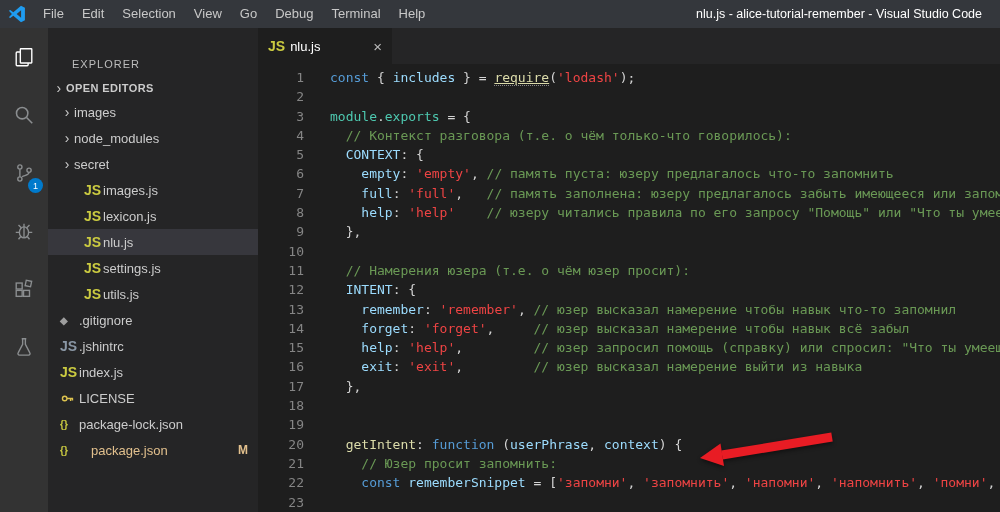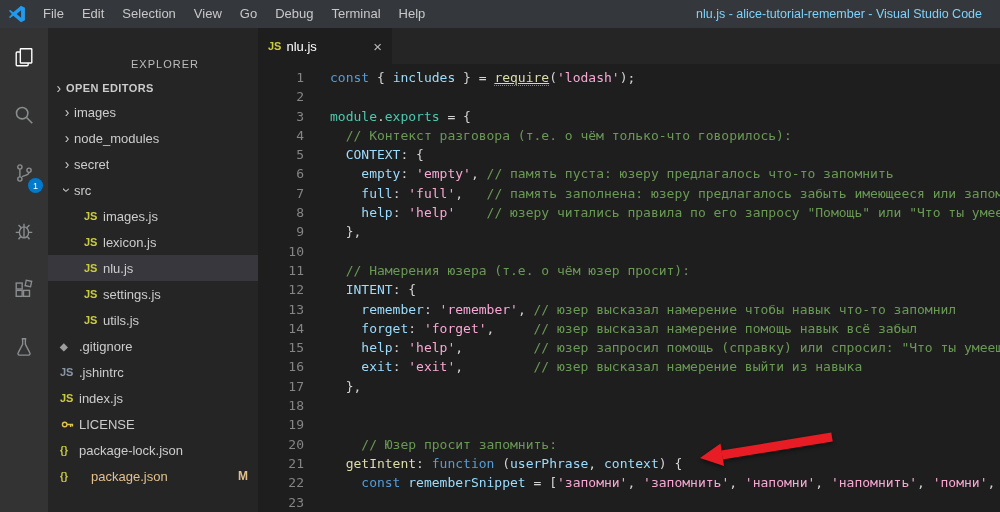--- a/index.html
+++ b/index.html
@@ -4,45 +4,45 @@
 <style>
   * { margin:0; padding:0; box-sizing:border-box; }
   html,body { width:1000px; height:512px; overflow:hidden; }
   body { position:relative; background:#1e1e1e; font-family:"Liberation Sans", sans-serif; }
 
   
   .titlebar { height:28px; background:#34373c; display:flex; align-items:center; font-size:13px; color:#c8c8c8; }
   .logo { width:34px; display:flex; justify-content:center; align-items:center; }
   .menubar { display:flex;align-items:center; }
   .menu-item { padding:0 9px; line-height:28px; cursor:default; }
-  .window-title { margin-left:auto; margin-right:18px; font-size:12.5px; color:#7dd3fc; white-space:nowrap; }
+  .window-title { margin-left:auto; margin-right:18px; font-size:12.5px; color:#ffffff; white-space:nowrap; }
 
   
   .main { display:flex; height:484px; }
 
   
   .activitybar { width:48px; background:#333333; display:flex; flex-direction:column; flex-shrink:0; }
   .ab-item { height:58px; width:48px; display:flex; align-items:center; justify-content:center; position:relative; color:#8b8e90; }
   .ab-item.active { color:#ffffff; }
   .ab-icon { display:flex; }
   .ab-badge { position:absolute; right:5px; bottom:9px; min-width:15px; height:15px; padding:0 2px; border-radius:8px;
               background:#007acc; color:#fff; font-size:9px; display:flex; align-items:center; justify-content:center; }
 
   
   .sidebar { width:210px; background:#252526; flex-shrink:0; font-size:13px; color:#cccccc; overflow:hidden; }
-  .sidebar-title { padding:30px 0 6px 24px; font-size:11px; color:#bcbcbc; letter-spacing:1px;text-align:center; }
+  .sidebar-title { padding:30px 0 6px 24px; font-size:11px; color:#bcbcbc; letter-spacing:1px; }
   .section-header { height:23px; display:flex; align-items:center; font-size:11px; font-weight:bold; color:#cccccc; padding-left:4px; letter-spacing:.4px; }
   .folder-header { height:25px; background:#45494e; color:#eaeaea; }
   .chev { display:inline-block; width:14px; text-align:center; font-size:14px; font-weight:normal; color:#cccccc; line-height:1; flex-shrink:0; }
   .chev.exp { transform:rotate(90deg); }
   .file-tree { }
   .tree-row { height:26px; display:flex; align-items:center; padding-left:12px; cursor:pointer; white-space:nowrap; }
   .tree-row.indent { padding-left:36px; }
   .tree-row.selected { background:#37373d; }
-  .fi { width:19px; flex-shrink:0; font-weight:bold; font-size:11px; }
+  .fi { width:19px; flex-shrink:0; font-weight:bold; font-size:14px; }
   .fi.js   { color:#cbcb41; }
   .fi.jsg  { color:#8a97a5; }
   .fi.json { color:#cbcb41; font-size:10px; }
   .fi.git  { color:#9e9e9e; font-size:10px; }
   .fi.keyi { display:flex; align-items:center; }
   .tree-label { overflow:hidden; }
   .tree-label.modified { color:#e2c08d;margin-left:12px; }
   .git-badge { margin-left:auto; margin-right:10px; color:#e2c08d; font-size:12px; font-weight:bold; }
 
   
@@ -53,21 +53,21 @@
   .tab-close { margin-left:auto; color:#bbbbbb; font-size:15px; cursor:pointer; }
   .editor-body { flex:1; display:flex; padding-top:4px; overflow:hidden;
                  font-family:"DejaVu Sans Mono","Liberation Mono",monospace; font-size:13px; line-height:19.3px; }
   .gutter { width:46px; flex-shrink:0; text-align:right; color:#858585; }
   .ln { height:19.3px; }
   .code { margin-left:26px; min-width:0; }
   .code-line { height:19.3px; white-space:pre; }
   .code-line .kw    { color:#569cd6; }
   .code-line .var   { color:#9cdcfe; }
   .code-line .fn    { color:#dcdcaa; }
-  .code-line .str   { color:#f9a8d4; }
+  .code-line .str   { color:#ef4444; }
   .code-line .cmt   { color:#6a9955; }
   .code-line .plain { color:#d4d4d4; }
   .code-line .type  { color:#4ec9b0;margin-top:8px; }
   .code-line .dot   { border-bottom:1px dotted #8a8a8a;text-decoration:underline; }
 
   
   .arrow { position:absolute; left:692px; top:430px; width:150px; height:44px; filter:drop-shadow(0 2px 2px rgba(0,0,0,.45)); pointer-events:none; }
 </style>
 </head>
 <body>
@@ -158,24 +158,20 @@
           <span class="chev">›</span>
           <span class="tree-label">images</span>
         </div>
         <div class="tree-row">
           <span class="chev">›</span>
           <span class="tree-label">node_modules</span>
         </div>
         <div class="tree-row">
           <span class="chev">›</span>
           <span class="tree-label">secret</span>
-        </div>
-        <div class="tree-row">
-          <span class="chev exp">›</span>
-          <span class="tree-label">src</span>
         </div>
         <div class="tree-row indent">
           <span class="fi js">JS</span>
           <span class="tree-label">images.js</span>
         </div>
         <div class="tree-row indent">
           <span class="fi js">JS</span>
           <span class="tree-label">lexicon.js</span>
         </div>
         <div class="tree-row indent selected">
@@ -264,28 +260,28 @@
           <div class="code-line"><span class="cmt">  // Контекст разговора (т.е. о чём только-что говорилось):</span></div>
           <div class="code-line"><span class="plain">  </span><span class="var">CONTEXT</span><span class="plain">: {</span></div>
           <div class="code-line"><span class="plain">    </span><span class="var">empty</span><span class="plain">: </span><span class="str">'empty'</span><span class="plain">, </span><span class="cmt">// память пуста: юзеру предлагалось что-то запомнить</span></div>
           <div class="code-line"><span class="plain">    </span><span class="var">full</span><span class="plain">: </span><span class="str">'full'</span><span class="plain">,   </span><span class="cmt">// память заполнена: юзеру предлагалось забыть имеющееся или запомнить новое</span></div>
           <div class="code-line"><span class="plain">    </span><span class="var">help</span><span class="plain">: </span><span class="str">'help'</span><span class="plain">    </span><span class="cmt">// юзеру читались правила по его запросу "Помощь" или "Что ты умеешь?"</span></div>
           <div class="code-line"><span class="plain">  },</span></div>
           <div class="code-line"></div>
           <div class="code-line"><span class="cmt">  // Намерения юзера (т.е. о чём юзер просит):</span></div>
           <div class="code-line"><span class="plain">  </span><span class="var">INTENT</span><span class="plain">: {</span></div>
           <div class="code-line"><span class="plain">    </span><span class="var">remember</span><span class="plain">: </span><span class="str">'remember'</span><span class="plain">, </span><span class="cmt">// юзер высказал намерение чтобы навык что-то запомнил</span></div>
-          <div class="code-line"><span class="plain">    </span><span class="var">forget</span><span class="plain">: </span><span class="str">'forget'</span><span class="plain">,     </span><span class="cmt">// юзер высказал намерение помощь навык всё забыл</span></div>
+          <div class="code-line"><span class="plain">    </span><span class="var">forget</span><span class="plain">: </span><span class="str">'forget'</span><span class="plain">,     </span><span class="cmt">// юзер высказал намерение чтобы навык всё забыл</span></div>
           <div class="code-line"><span class="plain">    </span><span class="var">help</span><span class="plain">: </span><span class="str">'help'</span><span class="plain">,         </span><span class="cmt">// юзер запросил помощь (справку) или спросил: "Что ты умеешь?"</span></div>
           <div class="code-line"><span class="plain">    </span><span class="var">exit</span><span class="plain">: </span><span class="str">'exit'</span><span class="plain">,         </span><span class="cmt">// юзер высказал намерение выйти из навыка</span></div>
           <div class="code-line"><span class="plain">  },</span></div>
           <div class="code-line"></div>
           <div class="code-line"></div>
+          <div class="code-line"><span class="plain">  </span><span class="fn">getIntent</span><span class="plain">: </span><span class="kw">function</span><span class="plain"> (</span><span class="var">userPhrase</span><span class="plain">, </span><span class="var">context</span><span class="plain">) {</span></div>
           <div class="code-line"><span class="cmt">    // Юзер просит запомнить:</span></div>
-          <div class="code-line"><span class="plain">  </span><span class="fn">getIntent</span><span class="plain">: </span><span class="kw">function</span><span class="plain"> (</span><span class="var">userPhrase</span><span class="plain">, </span><span class="var">context</span><span class="plain">) {</span></div>
           <div class="code-line"><span class="plain">    </span><span class="kw">const</span><span class="plain"> </span><span class="var">rememberSnippet</span><span class="plain"> = [</span><span class="str">'запомни'</span><span class="plain">, </span><span class="str">'запомнить'</span><span class="plain">, </span><span class="str">'напомни'</span><span class="plain">, </span><span class="str">'напомнить'</span><span class="plain">, </span><span class="str">'помни'</span><span class="plain">, </span></div>
         </div>
     </div>
   </div>
 </div>
 
 <div class="arrow">
   <svg width="150" height="44" viewBox="0 0 150 44">
     <line x1="140" y1="7" x2="30" y2="25" stroke-width="9" stroke="#e81c24"></line>
     <polygon points="8,28 28.5,13.5 32,36" fill="#e81c24"></polygon>

